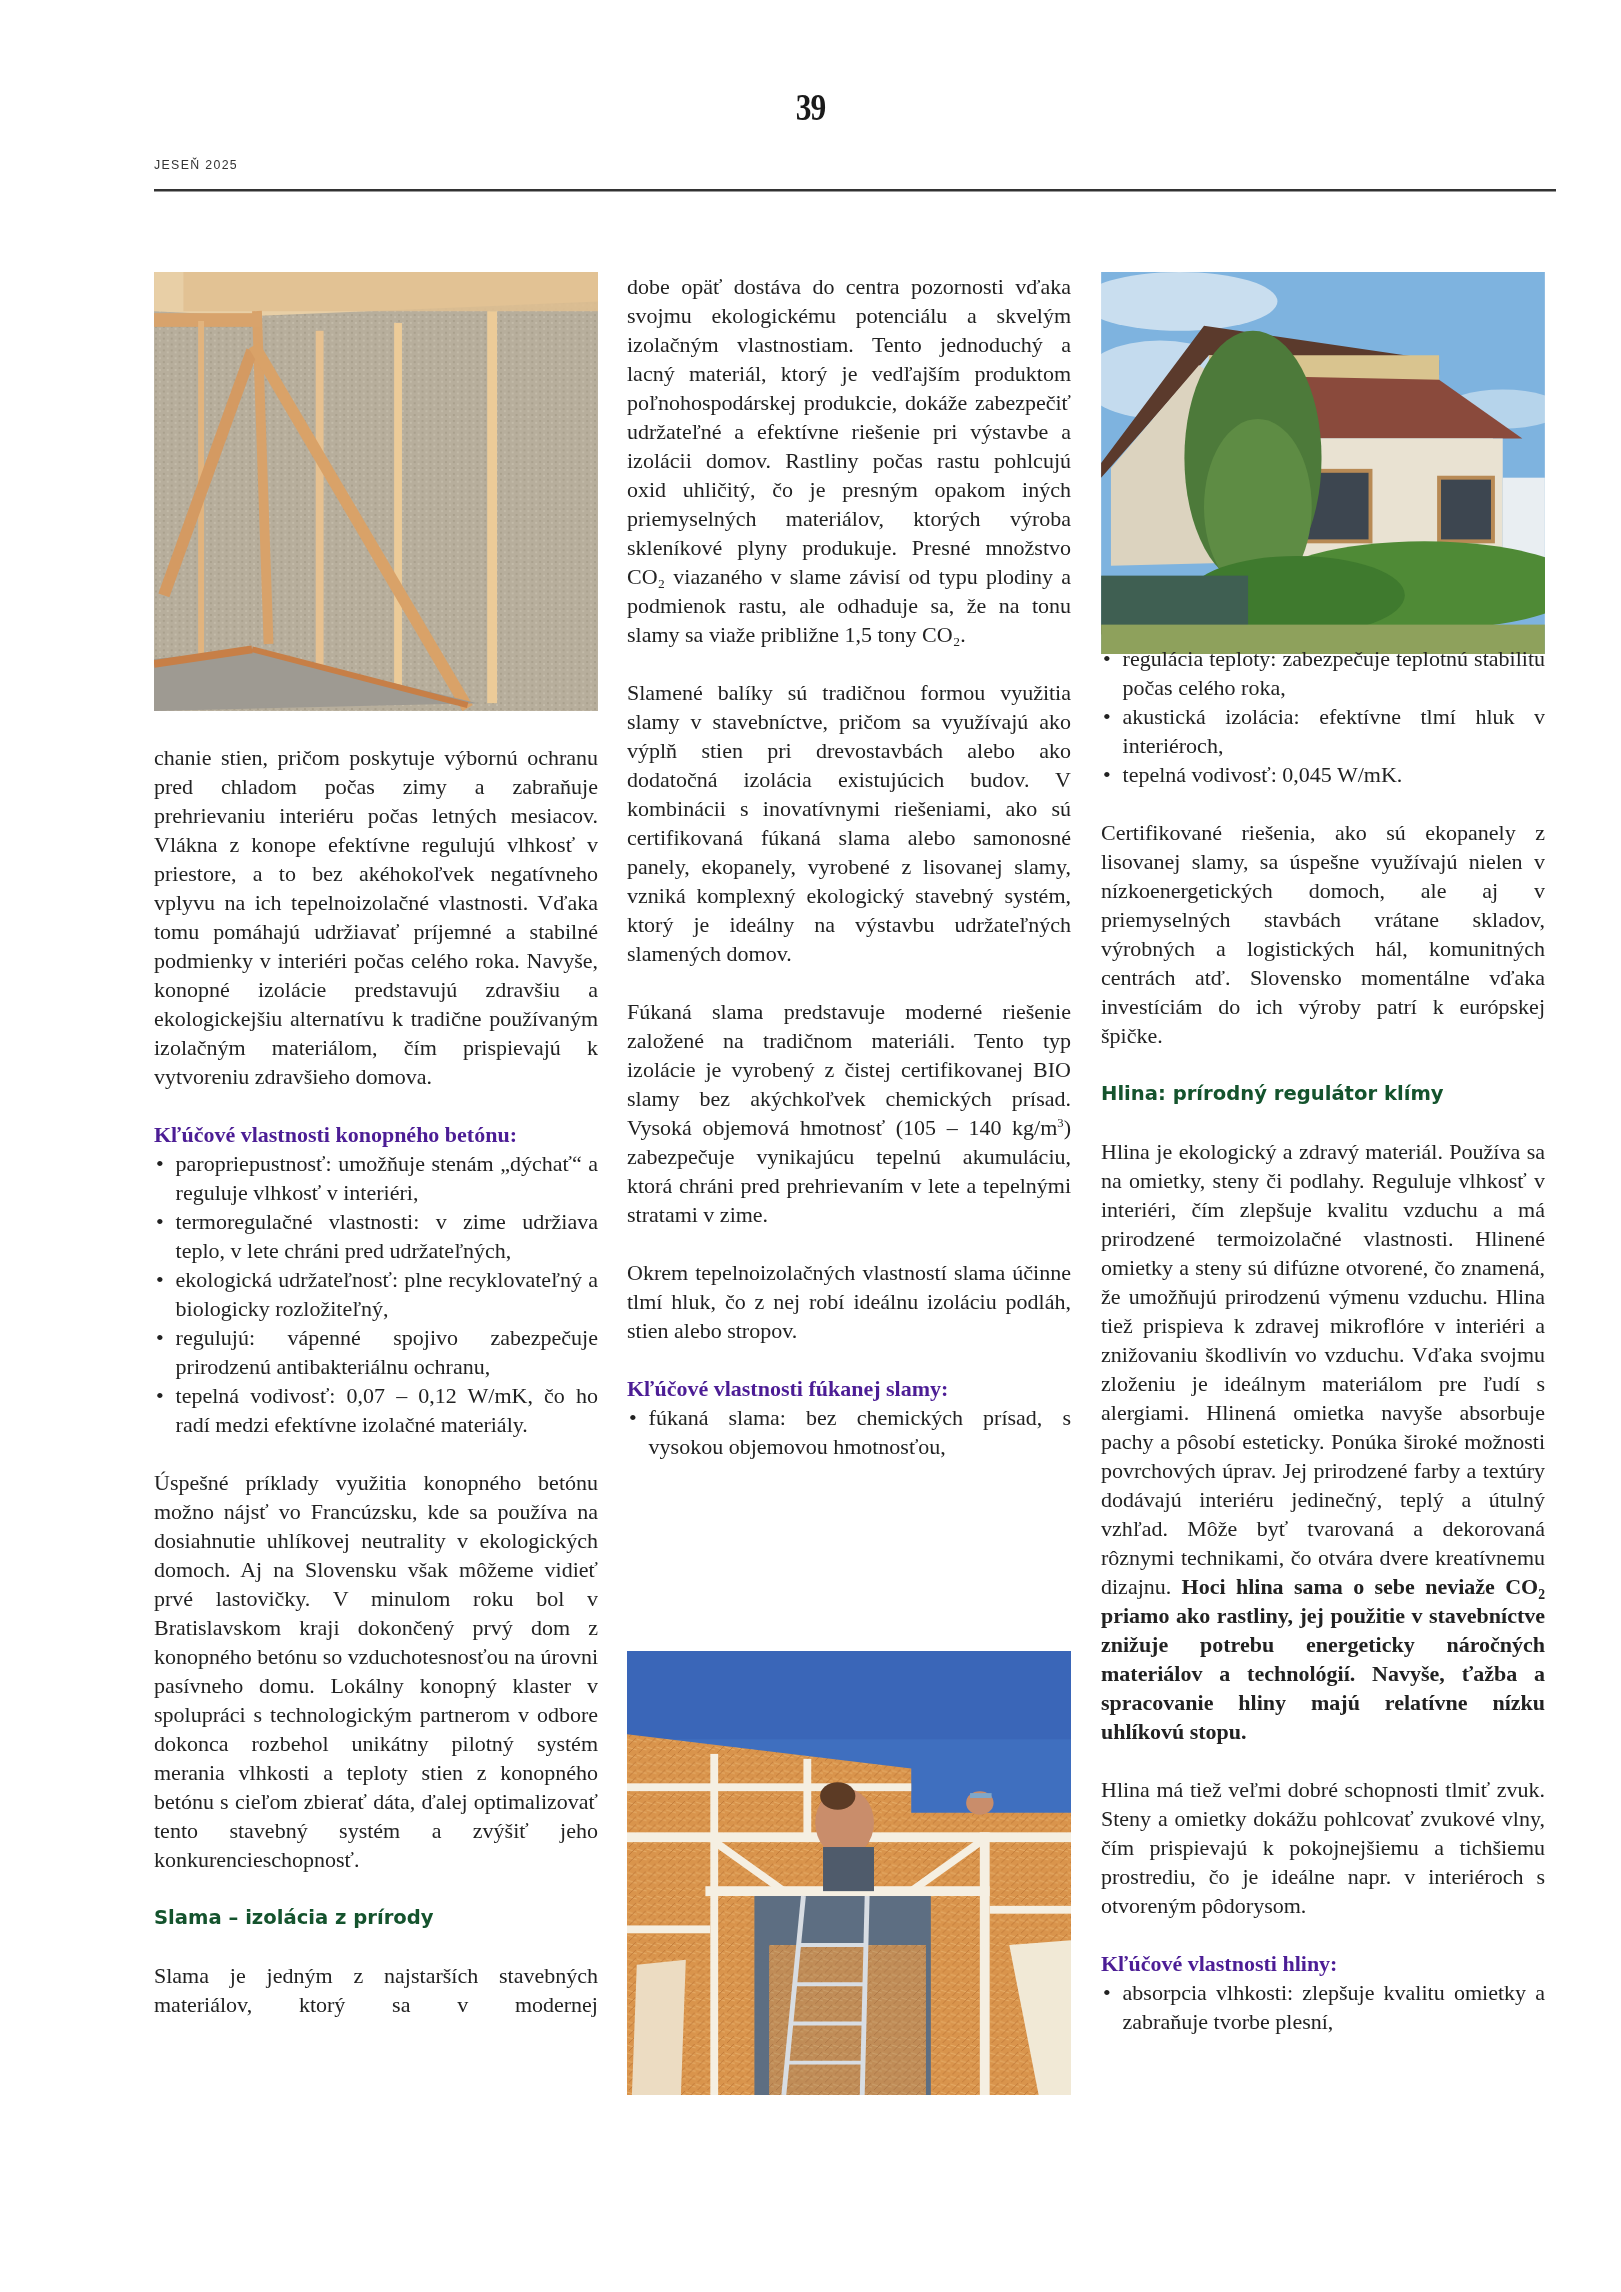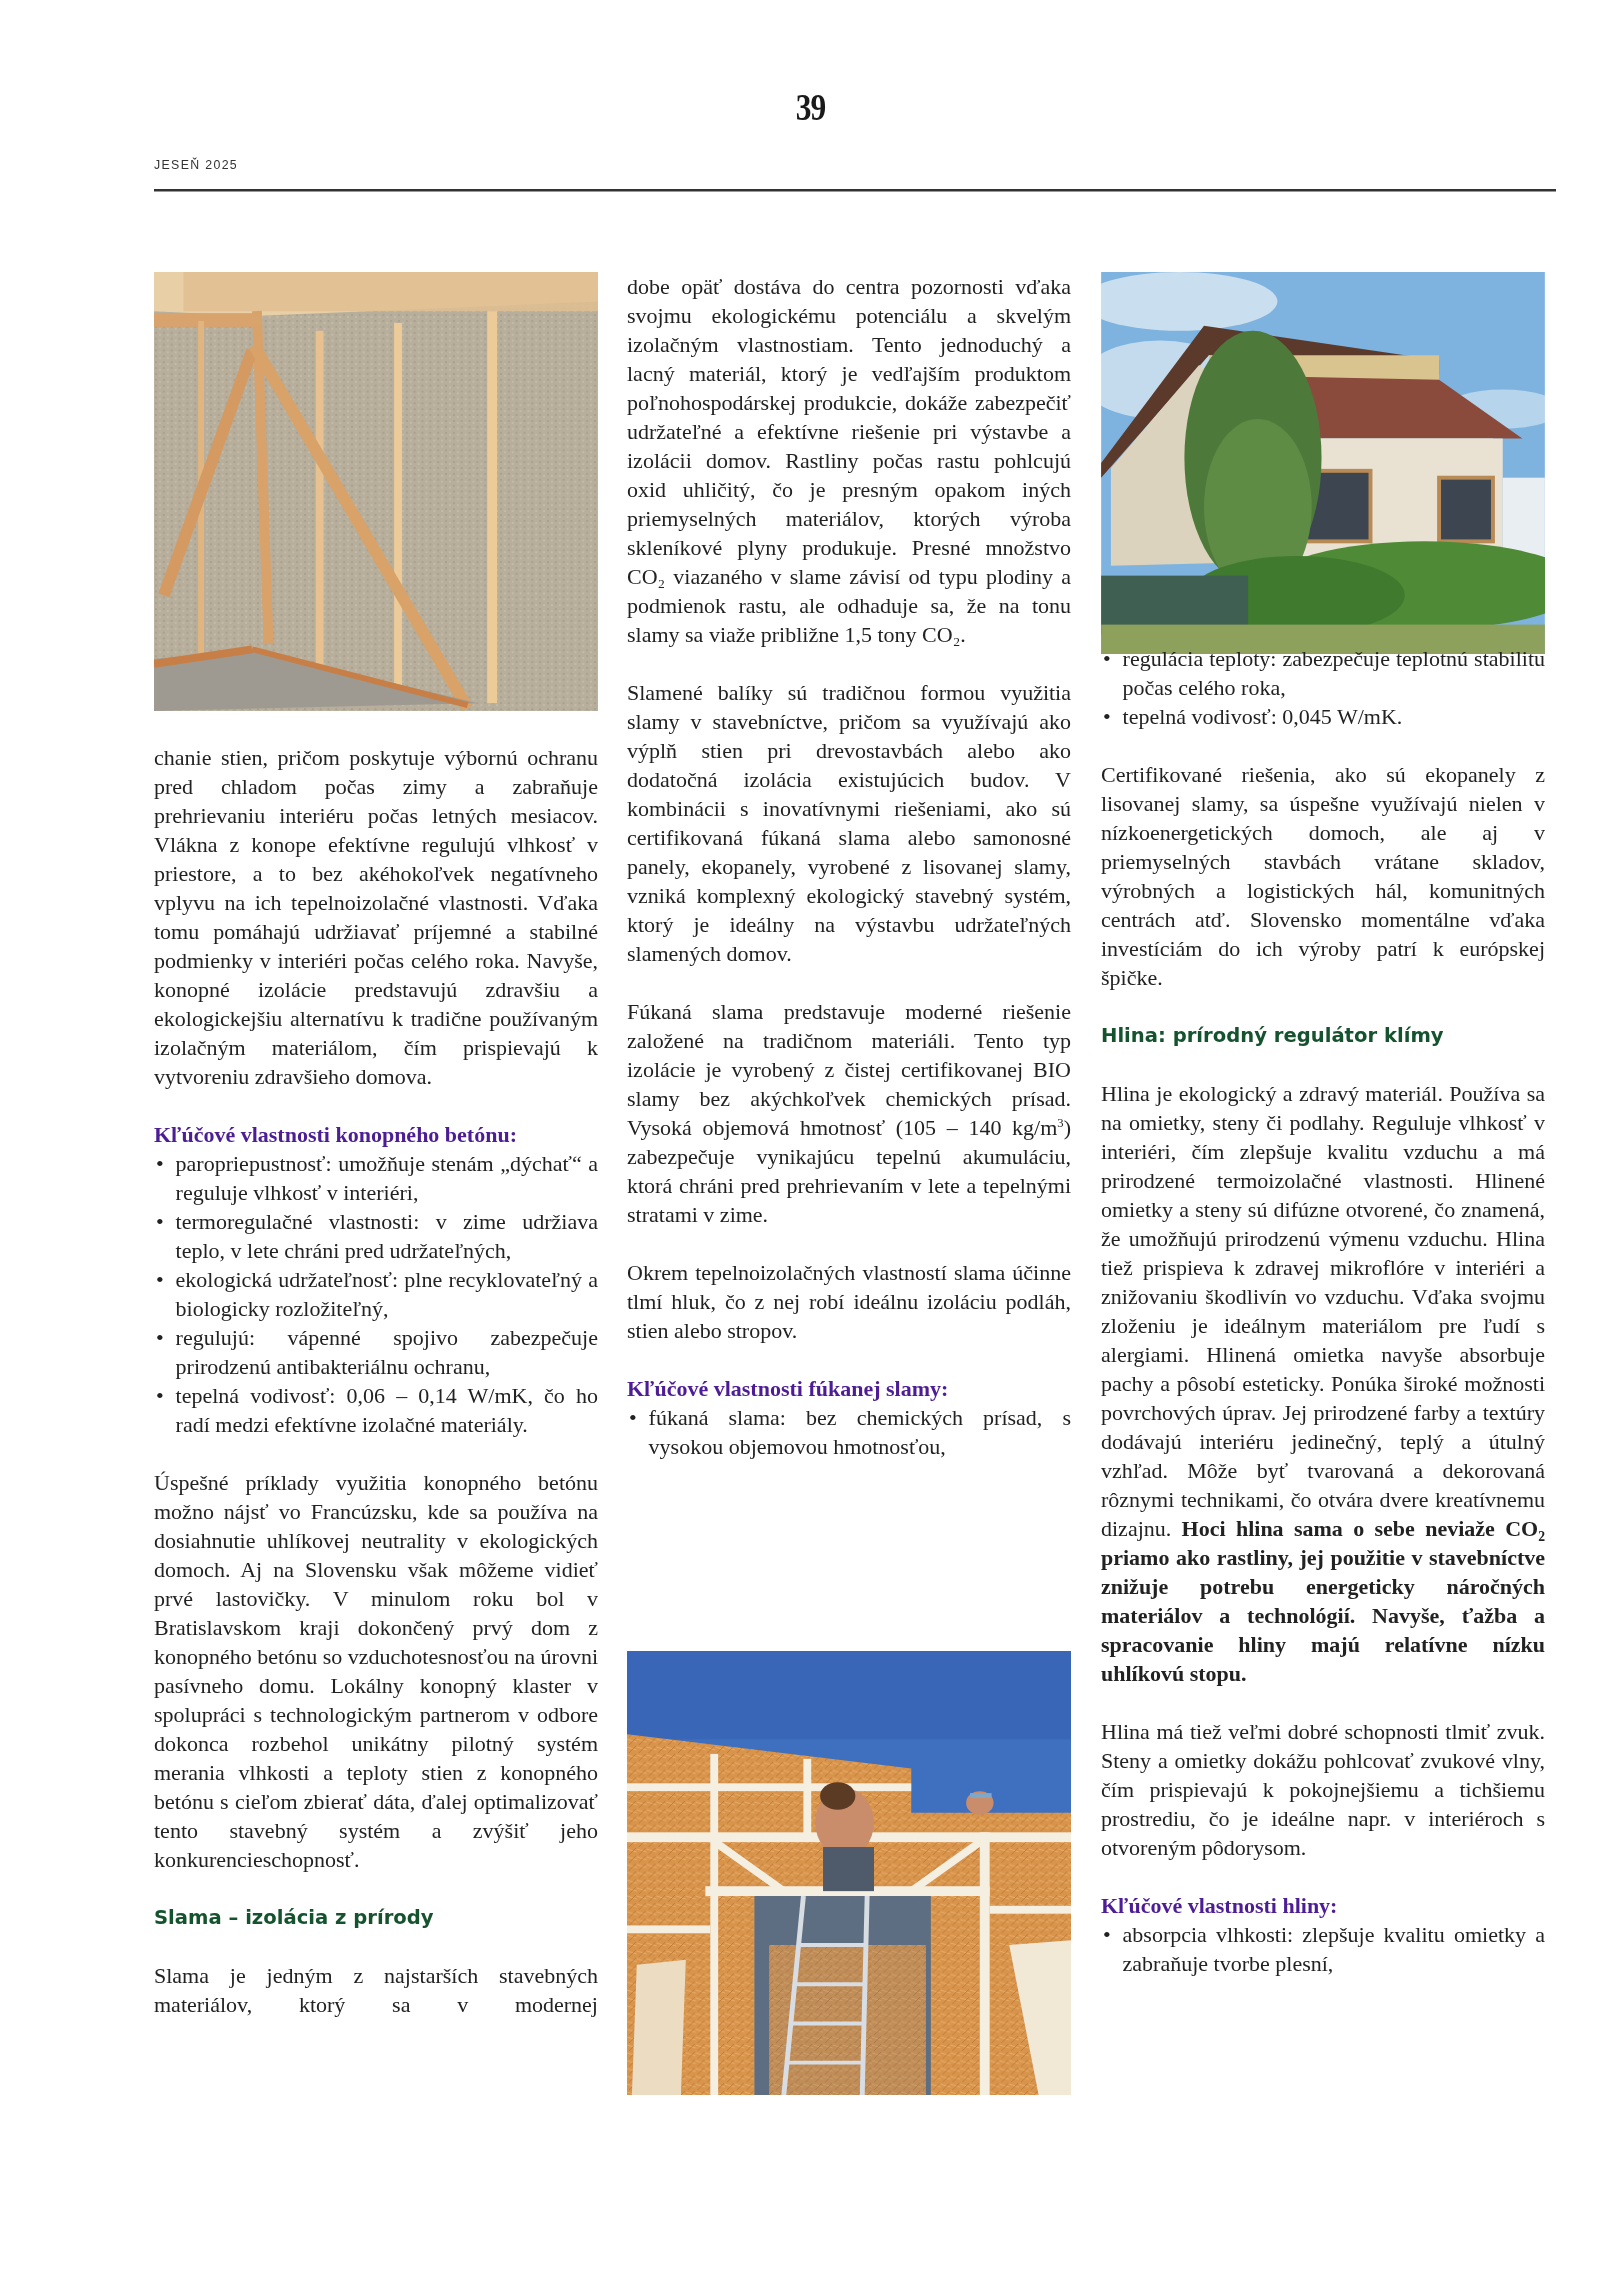--- a/index.html
+++ b/index.html
@@ -121,41 +121,42 @@
 </div>
 
 <div class="col c1" style="top:743px;">
   <p>chanie stien, pričom poskytuje výbornú ochranu pred chladom počas zimy a zabraňuje prehrievaniu interiéru počas letných mesiacov. Vlákna z konope efektívne regulujú vlhkosť v priestore, a to bez akéhokoľvek negatívneho vplyvu na ich tepelnoizolačné vlastnosti. Vďaka tomu pomáhajú udržiavať príjemné a stabilné podmienky v interiéri počas celého roka. Navyše, konopné izolácie predstavujú zdravšiu a ekologickejšiu alternatívu k tradične používaným izolačným materiálom, čím prispievajú k vytvoreniu zdravšieho domova.</p>
   <h3>Kľúčové vlastnosti konopného betónu:</h3>
   <ul>
     <li>paropriepustnosť: umožňuje stenám „dýchať“ a reguluje vlhkosť v interiéri,</li>
     <li>termoregulačné vlastnosti: v zime udržiava teplo, v lete chráni pred udržateľných,</li>
     <li>ekologická udržateľnosť: plne recyklovateľný a biologicky rozložiteľný,</li>
     <li>regulujú: vápenné spojivo zabezpečuje prirodzenú antibakteriálnu ochranu,</li>
-    <li>tepelná vodivosť: 0,06 – 0,14 W/mK, čo ho radí medzi efektívne izolačné materiály.</li>
+    <li>tepelná vodivosť: 0,07 – 0,12 W/mK, čo ho radí medzi efektívne izolačné materiály.</li>
   </ul>
   <p>Úspešné príklady využitia konopného betónu možno nájsť vo Francúzsku, kde sa používa na dosiahnutie uhlíkovej neutrality v ekologických domoch. Aj na Slovensku však môžeme vidieť prvé lastovičky. V minulom roku bol v Bratislavskom kraji dokončený prvý dom z konopného betónu so vzduchotesnosťou na úrovni pasívneho domu. Lokálny konopný klaster v spolupráci s technologickým partnerom v odbore dokonca rozbehol unikátny pilotný systém merania vlhkosti a teploty stien z konopného betónu s cieľom zbierať dáta, ďalej optimalizovať tento stavebný systém a zvýšiť jeho konkurencieschopnosť.</p>
   <h2>Slama – izolácia z prírody</h2>
   <p class="tight" style="text-align-last: justify;">Slama je jedným z najstarších stavebných materiálov, ktorý sa v modernej</p>
 </div>
 
 <div class="col c2" style="top:272px;">
   <p>dobe opäť dostáva do centra pozornosti vďaka svojmu ekologickému potenciálu a skvelým izolačným vlastnostiam. Tento jednoduchý a lacný materiál, ktorý je vedľajším produktom poľnohospodárskej produkcie, dokáže zabezpečiť udržateľné a efektívne riešenie pri výstavbe a izolácii domov. Rastliny počas rastu pohlcujú oxid uhličitý, čo je presným opakom iných priemyselných materiálov, ktorých výroba skleníkové plyny produkuje. Presné množstvo CO₂ viazaného v slame závisí od typu plodiny a podmienok rastu, ale odhaduje sa, že na tonu slamy sa viaže približne 1,5 tony CO₂.</p>
   <p>Slamené balíky sú tradičnou formou využitia slamy v stavebníctve, pričom sa využívajú ako výplň stien pri drevostavbách alebo ako dodatočná izolácia existujúcich budov. V kombinácii s inovatívnymi riešeniami, ako sú certifikovaná fúkaná slama alebo samonosné panely, ekopanely, vyrobené z lisovanej slamy, vzniká komplexný ekologický stavebný systém, ktorý je ideálny na výstavbu udržateľných slamených domov.</p>
   <p><span>Fúkaná slama predstavuje moderné riešenie založené na tradičnom materiáli. Tento typ izolácie je vyrobený z čistej certifikovanej BIO slamy bez akýchkoľvek chemických prísad. Vysoká objemová hmotnosť (105 – 140 kg/m</span><sup>3</sup><span>) zabezpečuje vynikajúcu tepelnú akumuláciu, ktorá chráni pred prehrievaním v lete a tepelnými stratami v zime.</span></p>
   <p>Okrem tepelnoizolačných vlastností slama účinne tlmí hluk, čo z nej robí ideálnu izoláciu podláh, stien alebo stropov.</p>
   <h3>Kľúčové vlastnosti fúkanej slamy:</h3>
   <ul>
     <li>fúkaná slama: bez chemických prísad, s vysokou objemovou hmotnosťou,</li>
   </ul>
 </div>
 
 <div class="col c3" style="top:644px;">
   <ul>
     <li>regulácia teploty: zabezpečuje teplotnú stabilitu počas celého roka,</li>
+    <li>akustická izolácia: efektívne tlmí hluk v interiéroch,</li>
     <li>tepelná vodivosť: 0,045 W/mK.</li>
   </ul>
   <p>Certifikované riešenia, ako sú ekopanely z lisovanej slamy, sa úspešne využívajú nielen v nízkoenergetických domoch, ale aj v priemyselných stavbách vrátane skladov, výrobných a logistických hál, komunitných centrách atď. Slovensko momentálne vďaka investíciám do ich výroby patrí k európskej špičke.</p>
   <h2>Hlina: prírodný regulátor klímy</h2>
   <p><span>Hlina je ekologický a zdravý materiál. Používa sa na omietky, steny či podlahy. Reguluje vlhkosť v interiéri, čím zlepšuje kvalitu vzduchu a má prirodzené termoizolačné vlastnosti. Hlinené omietky a steny sú difúzne otvorené, čo znamená, že umožňujú prirodzenú výmenu vzduchu. Hlina tiež prispieva k zdravej mikroflóre v interiéri a znižovaniu škodlivín vo vzduchu. Vďaka svojmu zloženiu je ideálnym materiálom pre ľudí s alergiami. Hlinená omietka navyše absorbuje pachy a pôsobí esteticky. Ponúka široké možnosti povrchových úprav. Jej prirodzené farby a textúry dodávajú interiéru jedinečný, teplý a útulný vzhľad. Môže byť tvarovaná a dekorovaná rôznymi technikami, čo otvára dvere kreatívnemu dizajnu. </span><span class="bold">Hoci hlina sama o sebe neviaže CO</span><sub class="bold">2</sub><span class="bold"> priamo ako rastliny, jej použitie v stavebníctve znižuje potrebu energeticky náročných materiálov a technológií. Navyše, ťažba a spracovanie hliny majú relatívne nízku uhlíkovú stopu.</span></p>
   <p>Hlina má tiež veľmi dobré schopnosti tlmiť zvuk. Steny a omietky dokážu pohlcovať zvukové vlny, čím prispievajú k pokojnejšiemu a tichšiemu prostrediu, čo je ideálne napr. v interiéroch s otvoreným pôdorysom.</p>
   <h3>Kľúčové vlastnosti hliny:</h3>
   <ul>
     <li>absorpcia vlhkosti: zlepšuje kvalitu omietky a zabraňuje tvorbe plesní,</li>
   </ul>

